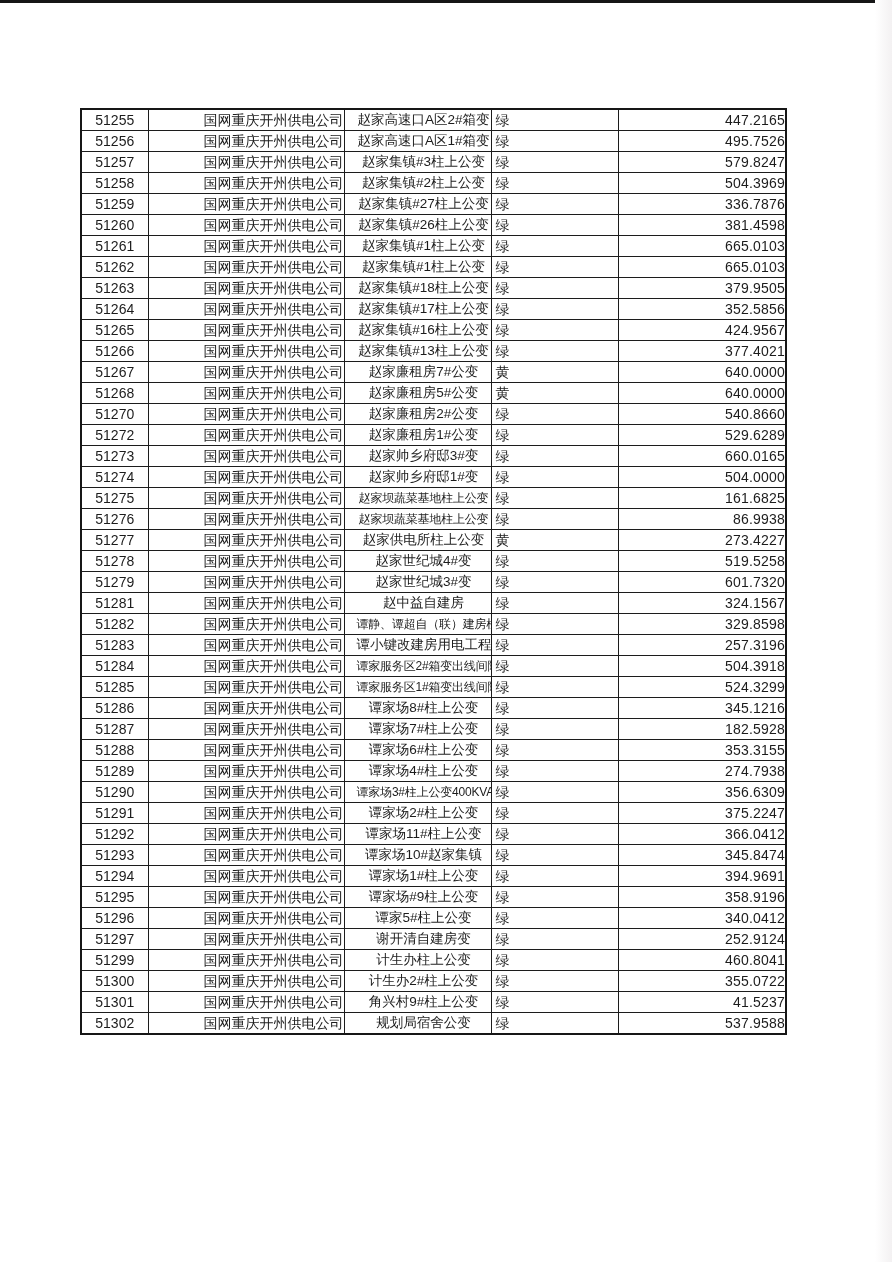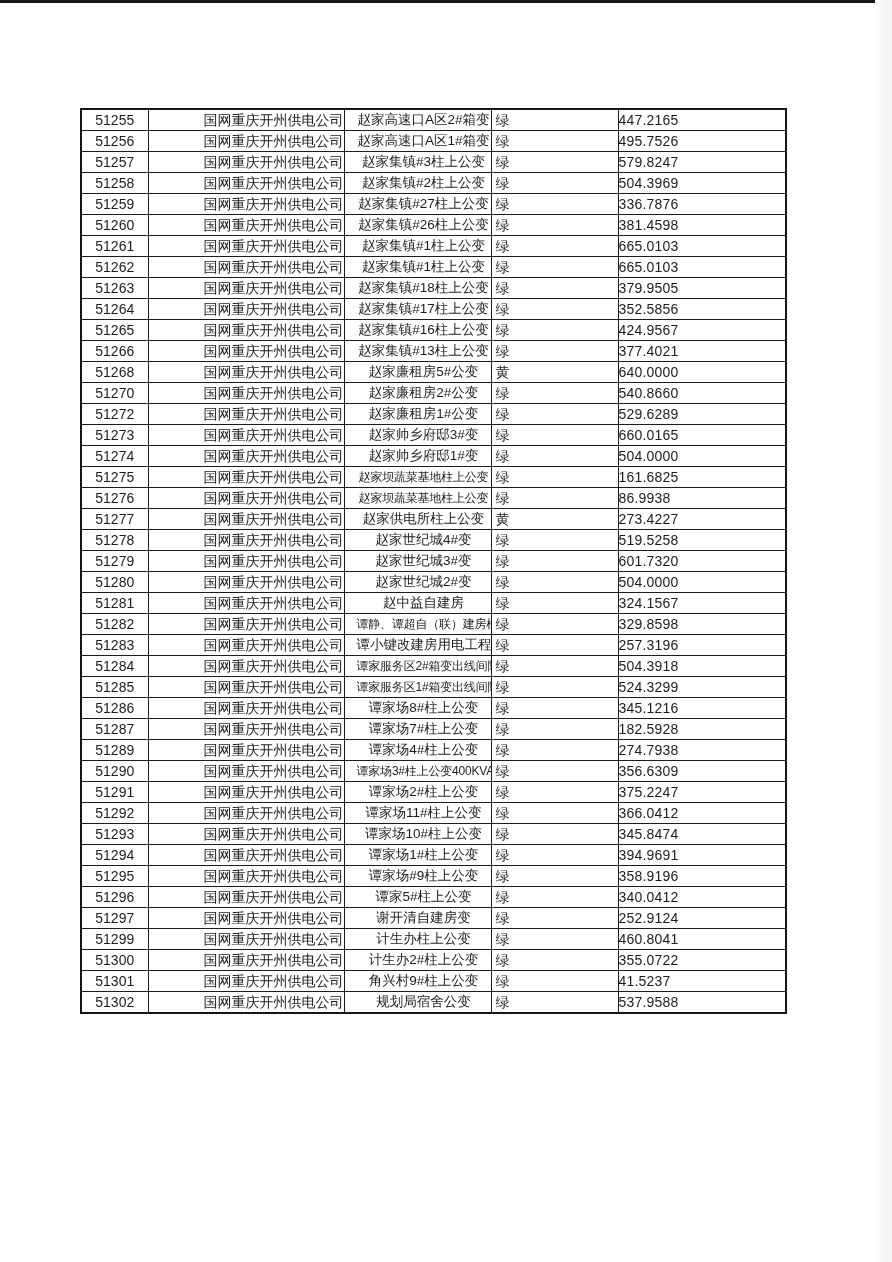--- a/index.html
+++ b/index.html
@@ -37,21 +37,21 @@
     line-height: 20px;
     overflow: hidden;
     white-space: nowrap;
     vertical-align: middle;
   }
   .c-id    { text-align: center; }
   .c-company { text-align: right; padding-left: 4px; }
   .c-device  { text-align: center; padding-left: 12px; font-size: 13.5px; }
   .c-device.shrink { font-size: 12px; letter-spacing: -0.2px; }
   .c-status  { text-align: left; padding-left: 4px; }
-  .c-value   { text-align: left; letter-spacing: 0.2px; }
+  .c-value   { text-align: right; letter-spacing: 0.2px; }
 </style>
 </head>
 <body>
 
 <div class="scan-top-edge"></div>
 <div class="scan-right-shade"></div>
 
 <table class="data-table">
   <colgroup>
     <col style="width:67px">
@@ -140,20 +140,27 @@
       <td class="c-value">424.9567</td>
     </tr>
       <tr>
       <td class="c-id">51266</td>
       <td class="c-company">国网重庆开州供电公司</td>
       <td class="c-device">赵家集镇#13柱上公变</td>
       <td class="c-status">绿</td>
       <td class="c-value">377.4021</td>
     </tr>
       <tr>
+      <td class="c-id">51267</td>
+      <td class="c-company">国网重庆开州供电公司</td>
+      <td class="c-device">赵家廉租房7#公变</td>
+      <td class="c-status">黄</td>
+      <td class="c-value">640.0000</td>
+    </tr>
+      <tr>
       <td class="c-id">51268</td>
       <td class="c-company">国网重庆开州供电公司</td>
       <td class="c-device">赵家廉租房5#公变</td>
       <td class="c-status">黄</td>
       <td class="c-value">640.0000</td>
     </tr>
       <tr>
       <td class="c-id">51270</td>
       <td class="c-company">国网重庆开州供电公司</td>
       <td class="c-device">赵家廉租房2#公变</td>
@@ -210,27 +217,20 @@
       <td class="c-value">519.5258</td>
     </tr>
       <tr>
       <td class="c-id">51279</td>
       <td class="c-company">国网重庆开州供电公司</td>
       <td class="c-device">赵家世纪城3#变</td>
       <td class="c-status">绿</td>
       <td class="c-value">601.7320</td>
     </tr>
       <tr>
-      <td class="c-id">51280</td>
-      <td class="c-company">国网重庆开州供电公司</td>
-      <td class="c-device">赵家世纪城2#变</td>
-      <td class="c-status">绿</td>
-      <td class="c-value">504.0000</td>
-    </tr>
-      <tr>
       <td class="c-id">51281</td>
       <td class="c-company">国网重庆开州供电公司</td>
       <td class="c-device">赵中益自建房</td>
       <td class="c-status">绿</td>
       <td class="c-value">324.1567</td>
     </tr>
       <tr>
       <td class="c-id">51282</td>
       <td class="c-company">国网重庆开州供电公司</td>
       <td class="c-device shrink">谭静、谭超自（联）建房柱</td>
@@ -266,20 +266,27 @@
       <td class="c-value">345.1216</td>
     </tr>
       <tr>
       <td class="c-id">51287</td>
       <td class="c-company">国网重庆开州供电公司</td>
       <td class="c-device">谭家场7#柱上公变</td>
       <td class="c-status">绿</td>
       <td class="c-value">182.5928</td>
     </tr>
       <tr>
+      <td class="c-id">51288</td>
+      <td class="c-company">国网重庆开州供电公司</td>
+      <td class="c-device">谭家场6#柱上公变</td>
+      <td class="c-status">绿</td>
+      <td class="c-value">353.3155</td>
+    </tr>
+      <tr>
       <td class="c-id">51289</td>
       <td class="c-company">国网重庆开州供电公司</td>
       <td class="c-device">谭家场4#柱上公变</td>
       <td class="c-status">绿</td>
       <td class="c-value">274.7938</td>
     </tr>
       <tr>
       <td class="c-id">51290</td>
       <td class="c-company">国网重庆开州供电公司</td>
       <td class="c-device shrink">谭家场3#柱上公变400KVA</td>
@@ -296,21 +303,21 @@
       <tr>
       <td class="c-id">51292</td>
       <td class="c-company">国网重庆开州供电公司</td>
       <td class="c-device">谭家场11#柱上公变</td>
       <td class="c-status">绿</td>
       <td class="c-value">366.0412</td>
     </tr>
       <tr>
       <td class="c-id">51293</td>
       <td class="c-company">国网重庆开州供电公司</td>
-      <td class="c-device">谭家场10#柱上公变</td>
+      <td class="c-device">谭家场10#赵家集镇</td>
       <td class="c-status">绿</td>
       <td class="c-value">345.8474</td>
     </tr>
       <tr>
       <td class="c-id">51294</td>
       <td class="c-company">国网重庆开州供电公司</td>
       <td class="c-device">谭家场1#柱上公变</td>
       <td class="c-status">绿</td>
       <td class="c-value">394.9691</td>
     </tr>

